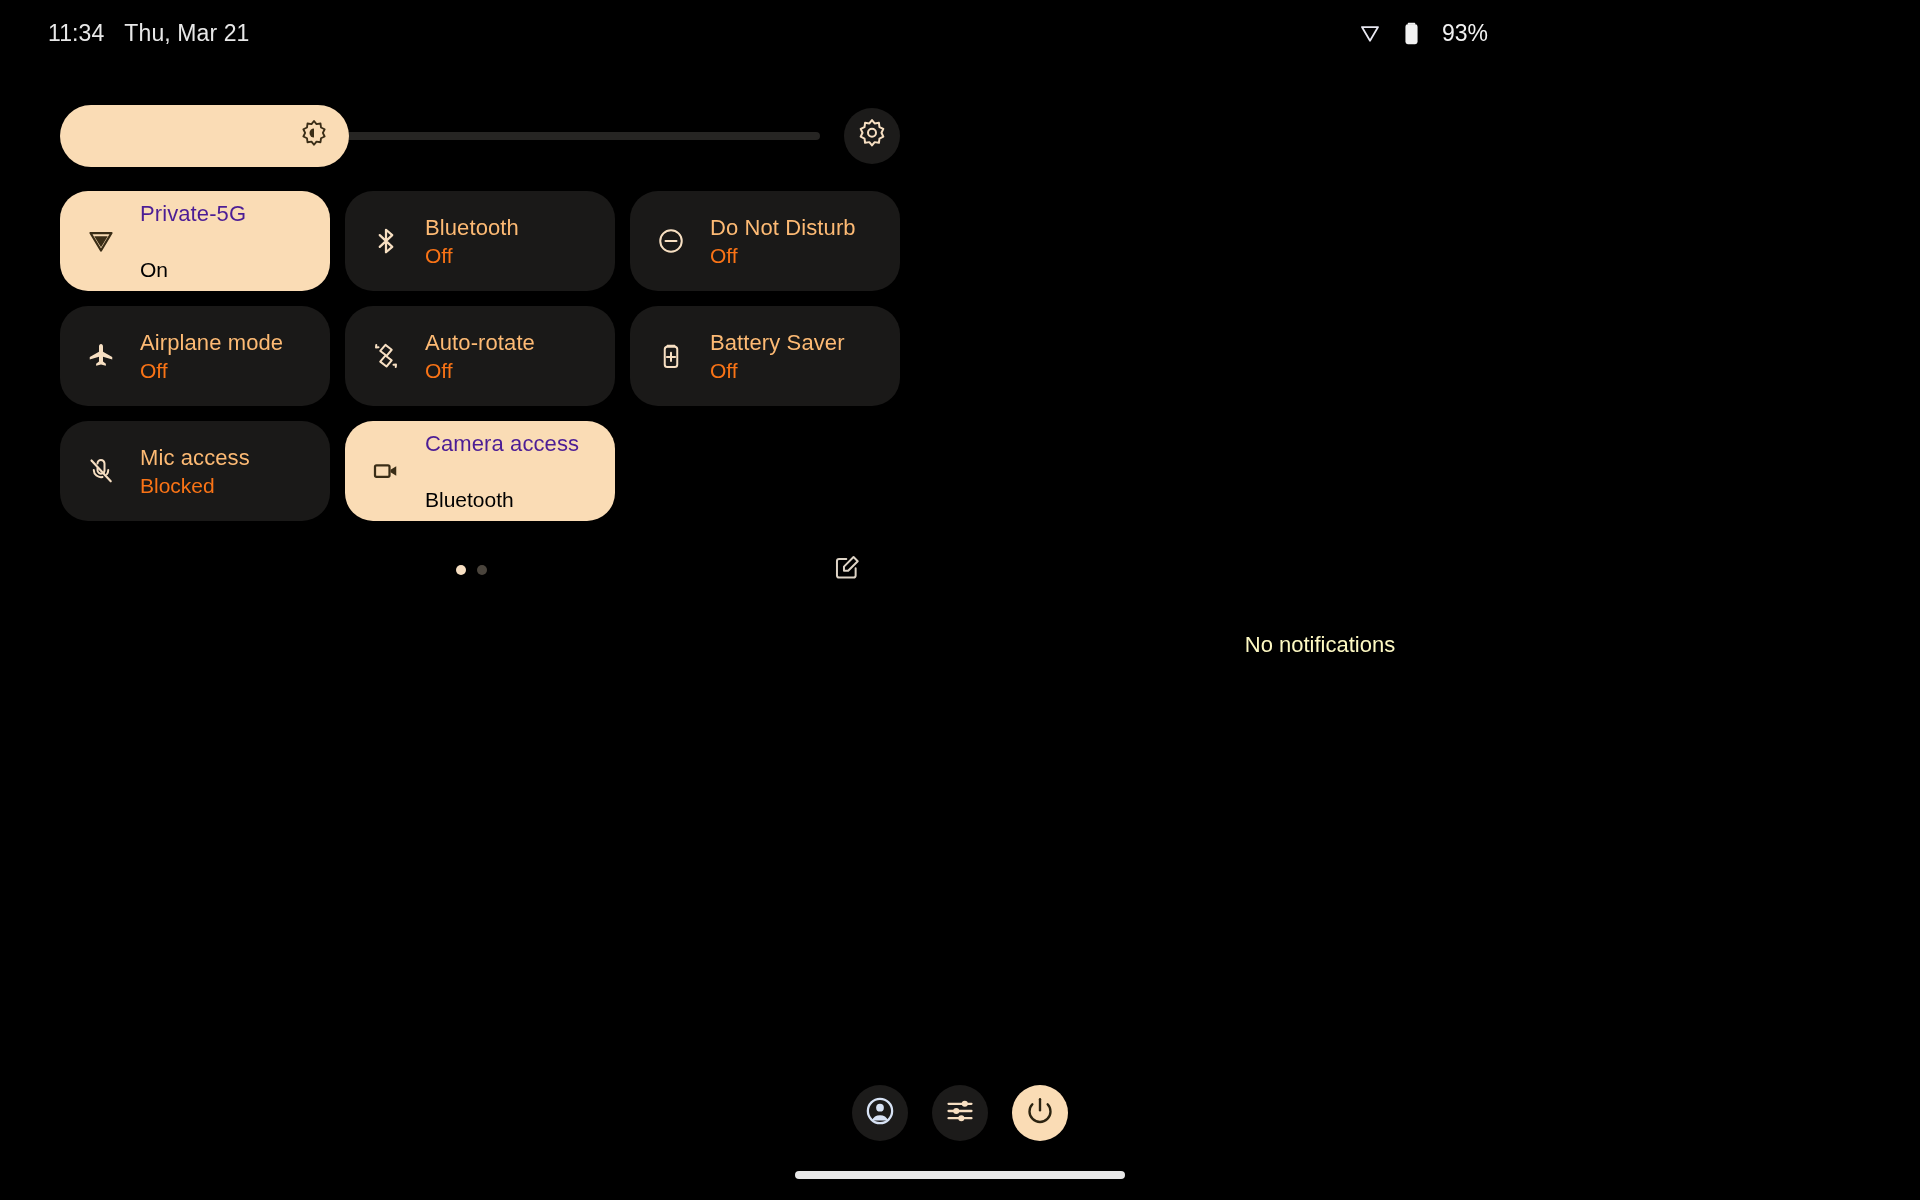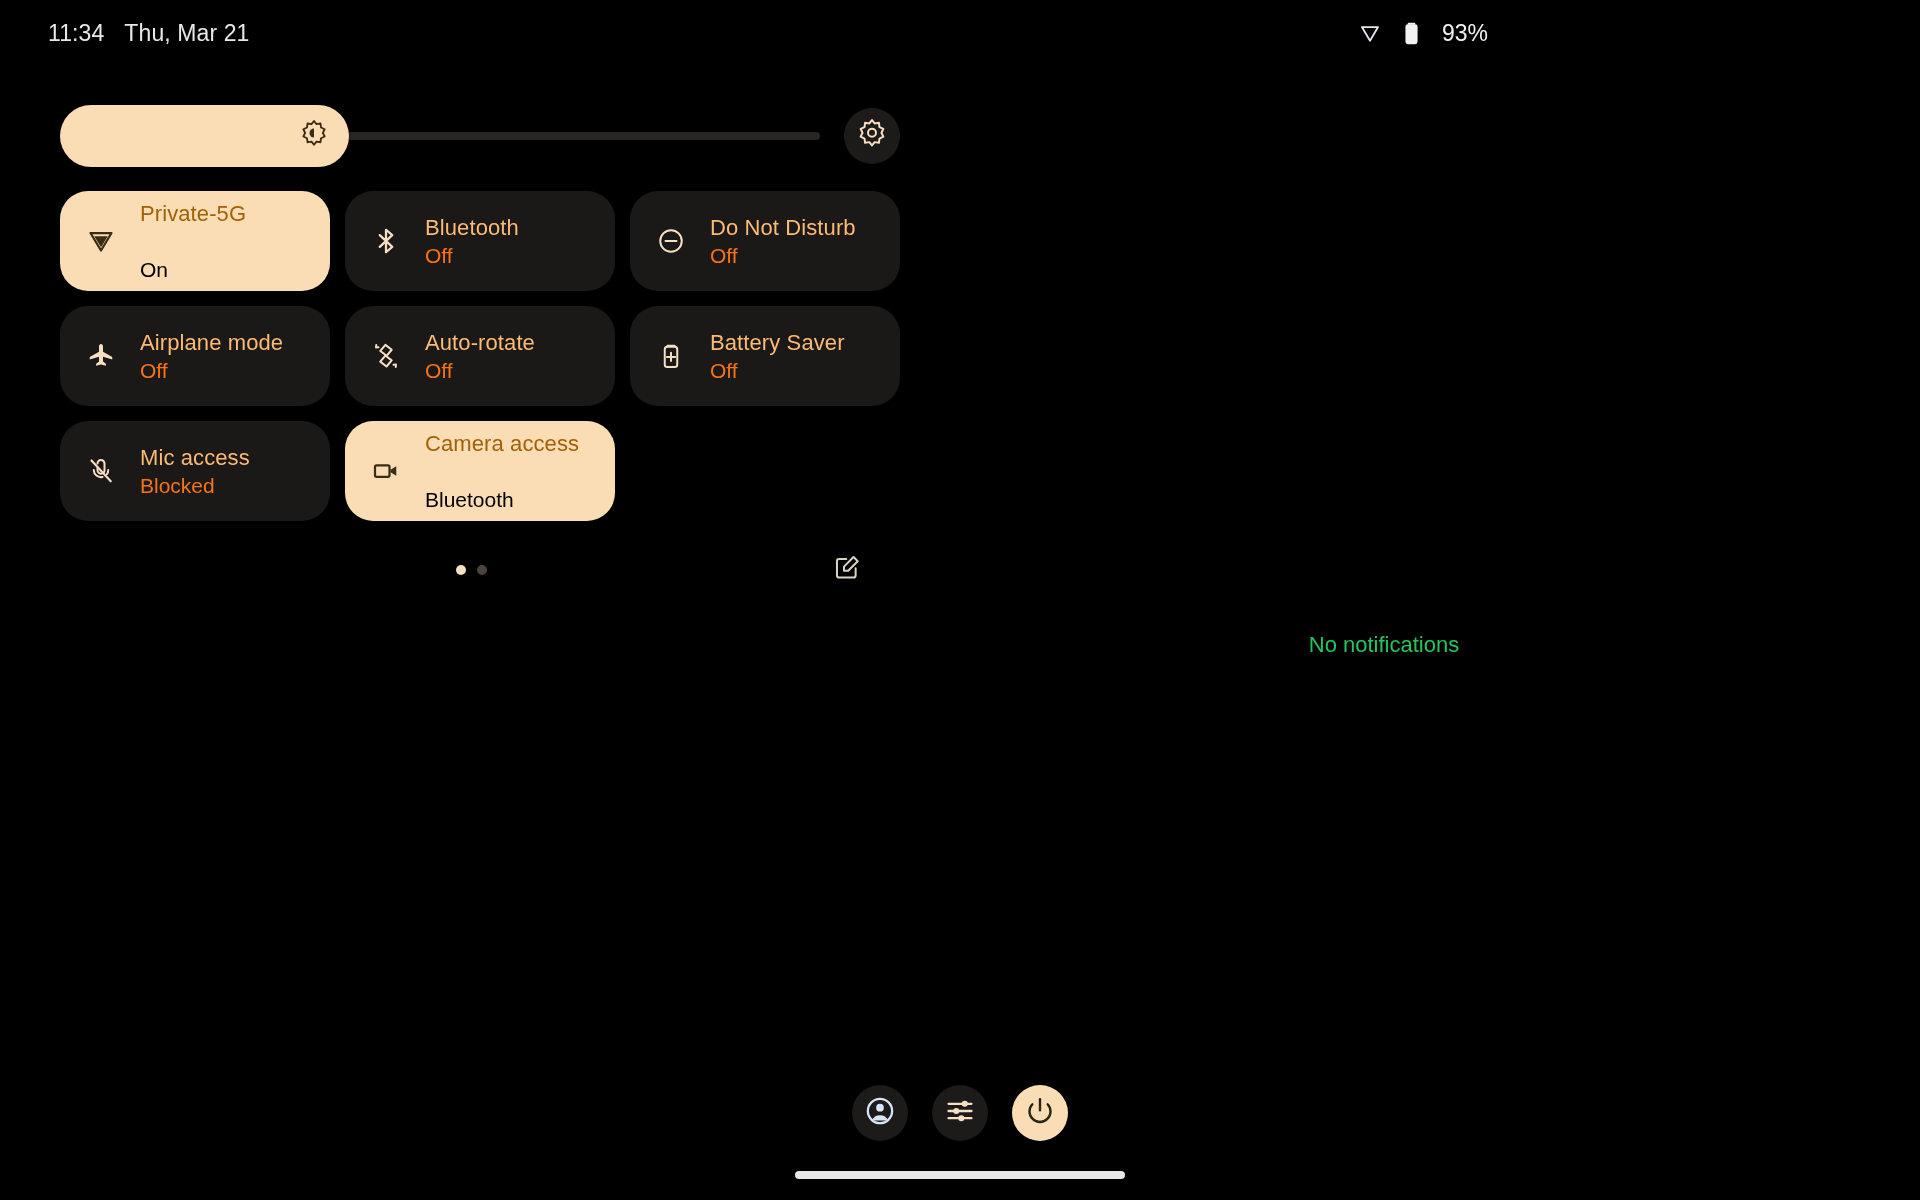--- a/index.html
+++ b/index.html
@@ -130,21 +130,21 @@
     font-size: 22px;
     color: #fdba74;
     white-space: nowrap;
     letter-spacing: .1px;
   }
   .tile-state {
     font-size: 21px;
     color: #f97316;
     white-space: nowrap;
   }
-  .tile.active .tile-label { color: #a16207; text-align: center; }
+  .tile.active .tile-label { color: #4c1d95; text-align: center; }
   .tile.active .tile-state { color: #000000; margin-top: 28px; }
 
   
   .qs-footer {
     margin-top: 26px;
     height: 46px;
     display: flex;
     align-items: center;
     position: relative;
   }
@@ -162,24 +162,24 @@
     left: 765px;
     width: 44px; height: 44px;
     display: flex; align-items: center; justify-content: center;
     cursor: pointer;
   }
 
   
   .no-notifications {
     position: absolute;
     top: 632px;
-    left: 1384px;
+    left: 1320px;
     transform: translateX(-50%);
     font-size: 22px;
-    color: #22c55e;
+    color: #fef9c3;
     white-space: nowrap;
   }
 
   
   .bottom-bar {
     position: absolute;
     top: 1085px;
     left: 0;
     width: 1920px;
     display: flex;

